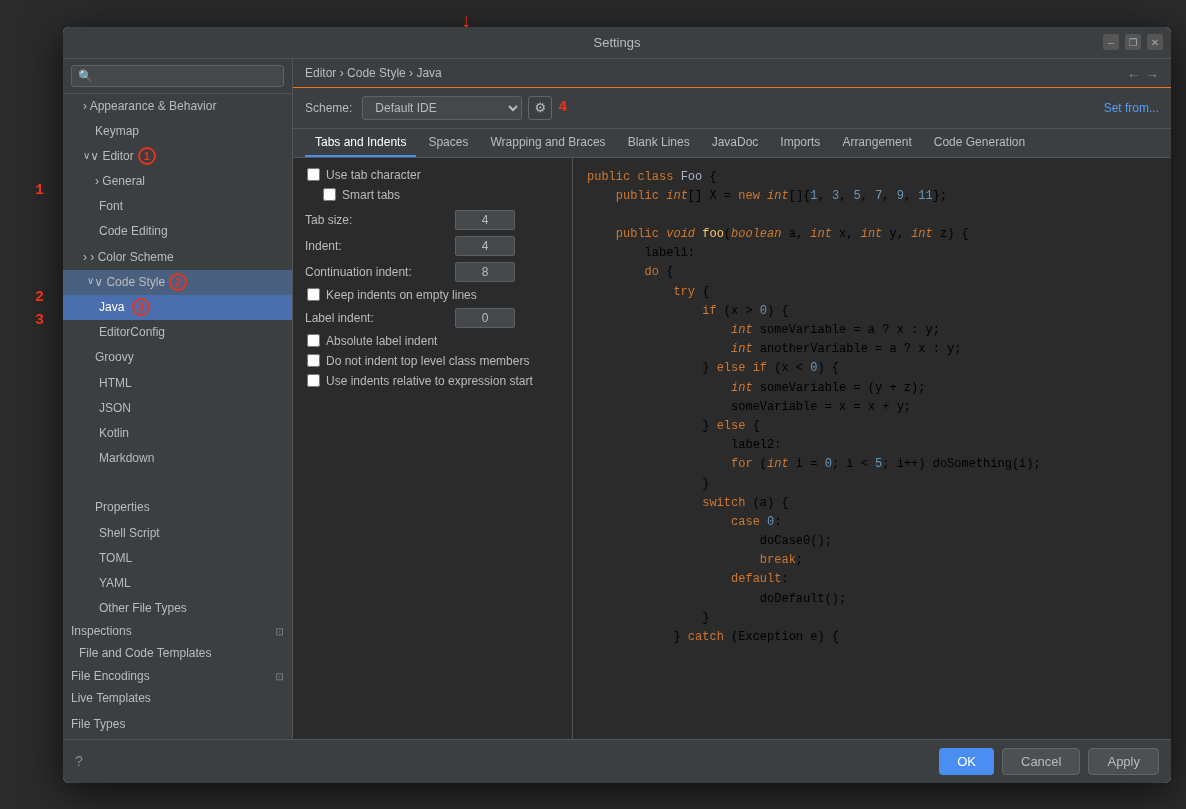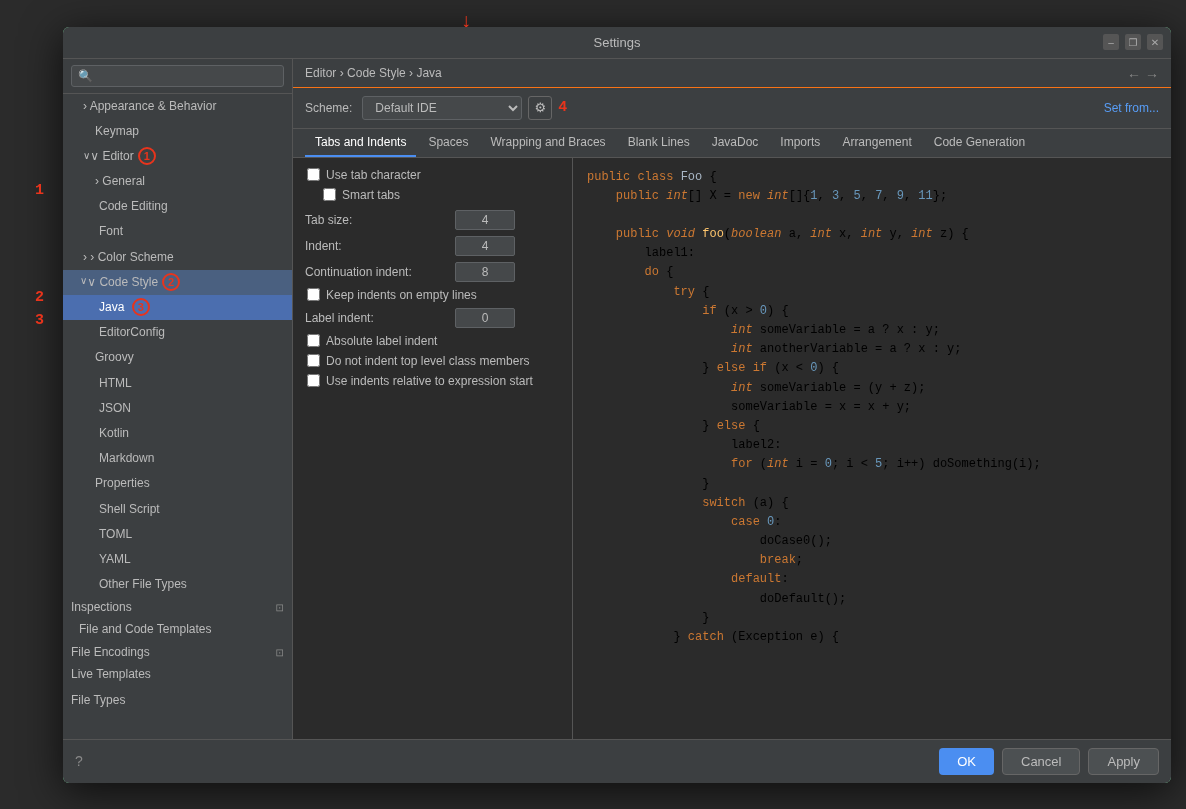--- a/index.html
+++ b/index.html
@@ -413,40 +413,40 @@
         </div>
 
         <div class="sidebar-item collapsible indent1">Appearance &amp; Behavior</div>
         <div class="sidebar-item indent2">Keymap</div>
 
         <div class="sidebar-item expanded indent1" style="display:flex;align-items:center;">
           <span>∨ Editor</span>
           <span style="display:inline-block;width:18px;height:18px;border-radius:50%;border:2px solid #e8341c;color:#e8341c;text-align:center;line-height:14px;font-size:11px;font-weight:bold;margin-left:4px;">1</span>
         </div>
         <div class="sidebar-item collapsible indent2">General</div>
+        <div class="sidebar-item indent2" style="padding-left:36px;">Font</div>
         <div class="sidebar-item indent2" style="padding-left:36px;">Code Editing</div>
-        <div class="sidebar-item indent2" style="padding-left:36px;">Font</div>
         <div class="sidebar-item collapsible indent2" style="padding-left:20px;">› Color Scheme</div>
 
-        <div class="sidebar-item expanded indent2" style="padding-left:17px;background:#4a6080;display:flex;">
+        <div class="sidebar-item expanded indent2" style="padding-left:24px;background:#4a6080;display:flex;">
           <span>∨ Code Style</span>
           <span style="display:inline-block;width:18px;height:18px;border-radius:50%;border:2px solid #e8341c;color:#e8341c;text-align:center;line-height:14px;font-size:11px;font-weight:bold;margin-left:4px;">2</span>
         </div>
 
         <div class="sidebar-item selected indent2" style="padding-left:36px;">
           Java
           <span style="display:inline-block;width:18px;height:18px;border-radius:50%;border:2px solid #e8341c;color:#e8341c;text-align:center;line-height:14px;font-size:11px;font-weight:bold;margin-left:4px;">3</span>
         </div>
         <div class="sidebar-item indent2" style="padding-left:36px;">EditorConfig</div>
         <div class="sidebar-item indent2" style="">Groovy</div>
         <div class="sidebar-item indent2" style="padding-left:36px;">HTML</div>
         <div class="sidebar-item indent2" style="padding-left:36px;">JSON</div>
         <div class="sidebar-item indent2" style="padding-left:36px;">Kotlin</div>
         <div class="sidebar-item indent2" style="padding-left:36px;">Markdown</div>
-        <div class="sidebar-item indent2" style="">Properties</div>
+        <div class="sidebar-item indent2" style="margin-top:24px;">Properties</div>
         <div class="sidebar-item indent2" style="padding-left:36px;">Shell Script</div>
         <div class="sidebar-item indent2" style="padding-left:36px;">TOML</div>
         <div class="sidebar-item indent2" style="padding-left:36px;">YAML</div>
         <div class="sidebar-item indent2" style="padding-left:36px;">Other File Types</div>
 
         <div class="sidebar-divider" style="padding:3px 8px; display:flex; align-items:center;">
           <span style="color:#bbb;font-size:12px;cursor:pointer;">Inspections</span>
           <span class="spacer" style="flex:1;"></span>
           <span style="color:#888;font-size:10px;">⊡</span>
         </div>

